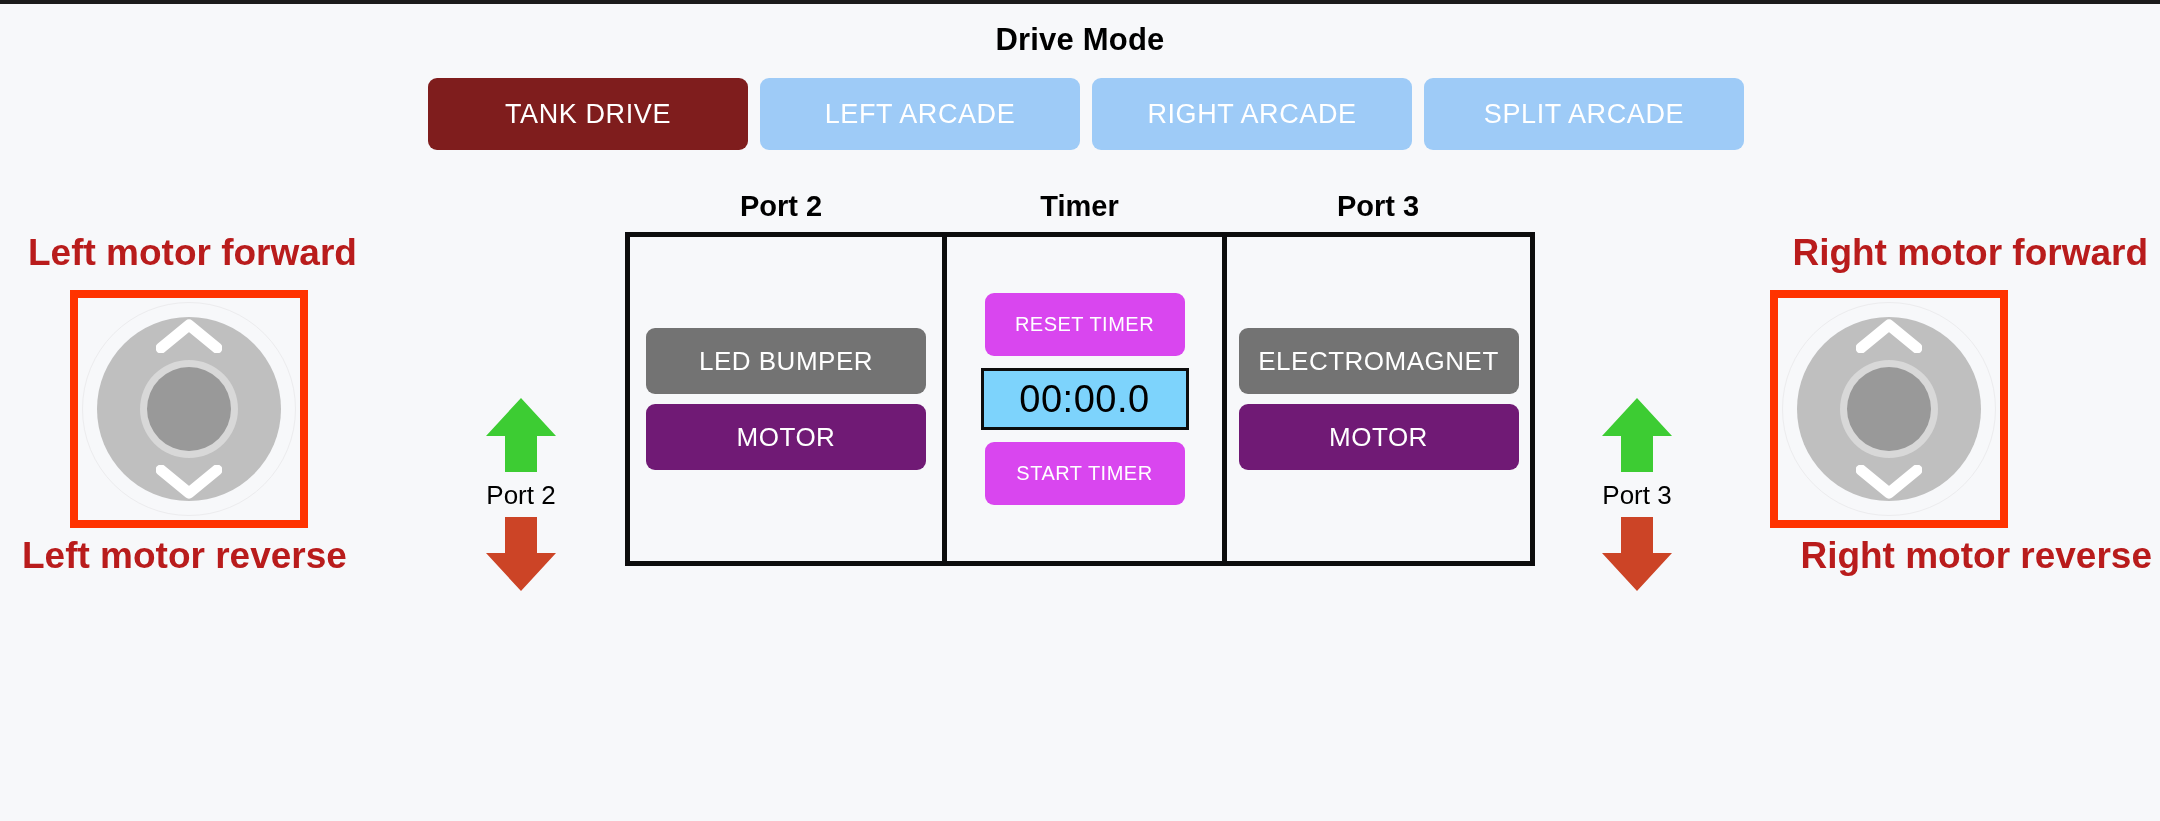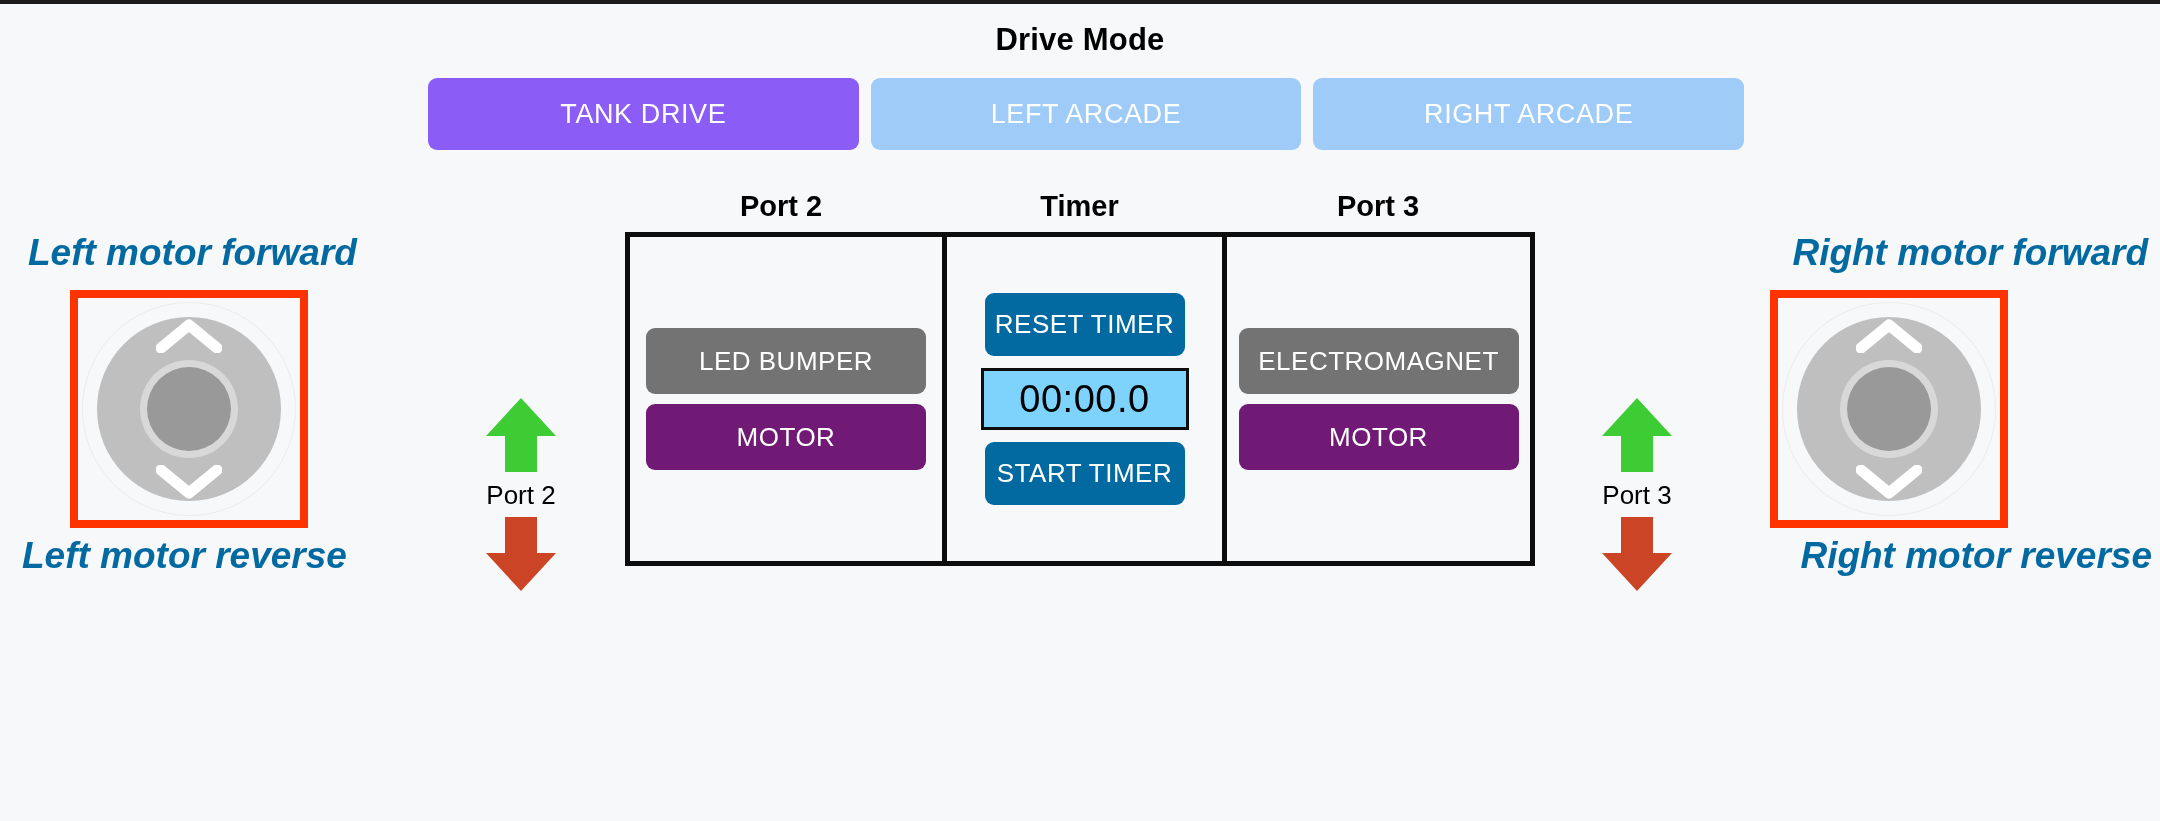--- a/index.html
+++ b/index.html
@@ -59,21 +59,21 @@
     font-size: 27px;
     font-family: "Liberation Sans", sans-serif;
     letter-spacing: 0.6px;
     cursor: pointer;
     display: flex;
     align-items: center;
     justify-content: center;
     padding: 0;
   }
   .mode-btn.active {
-    background: #8b5cf6;
+    background: #7f1d1d;
   }
 
   
   .panel-headers {
     position: absolute;
     top: 190px;
     height: 34px;
   }
   .panel-head {
     position: absolute;
@@ -142,23 +142,23 @@
     flex-direction: column;
     align-items: center;
     gap: 12px;
     width: 100%;
   }
   .timer-btn {
     width: 200px;
     height: 63px;
     border: none;
     border-radius: 9px;
-    background: #0369a1;
+    background: #d946ef;
     color: #ffffff;
-    font-size: 26px;
+    font-size: 20px;
     font-family: "Liberation Sans", sans-serif;
     letter-spacing: 0.5px;
     cursor: pointer;
     display: flex;
     align-items: center;
     justify-content: center;
     padding: 0;
   }
   .timer-display {
     width: 208px;
@@ -176,23 +176,22 @@
 
   
   .joy-cluster { position: absolute; top: 0; height: 821px; width: 640px; }
   .joy-cluster.left  { left: 0; }
   .joy-cluster.right { left: 1520px; }
 
   .annot {
     position: absolute;
     font-size: 37px;
     font-weight: bold;
-    color: #0369a1;
+    color: #b91c1c;
     white-space: nowrap;
-    font-style: italic;
   }
   .annot.top-left     { left: 28px;  top: 232px; }
   .annot.bottom-left  { left: 22px;  top: 535px; }
   .annot.top-right    { right: 12px; top: 232px; }
   .annot.bottom-right { right: 8px;  top: 535px; text-align: right; }
 
   .joy-frame {
     position: absolute;
     width: 238px;
     height: 238px;
@@ -274,20 +273,21 @@
 <div class="top-chrome-strip"></div>
 
 <div class="stage">
 
   <div class="drive-mode-title">Drive Mode</div>
 
   <div class="drive-mode-row">
     <button class="mode-btn active">TANK DRIVE</button>
     <button class="mode-btn">LEFT ARCADE</button>
     <button class="mode-btn">RIGHT ARCADE</button>
+    <button class="mode-btn">SPLIT ARCADE</button>
   </div>
 
   <div class="panel-headers">
     <div class="panel-head head-port2">Port 2</div>
     <div class="panel-head head-timer">Timer</div>
     <div class="panel-head head-port3">Port 3</div>
   </div>
 
   <div class="center-panel">
 

